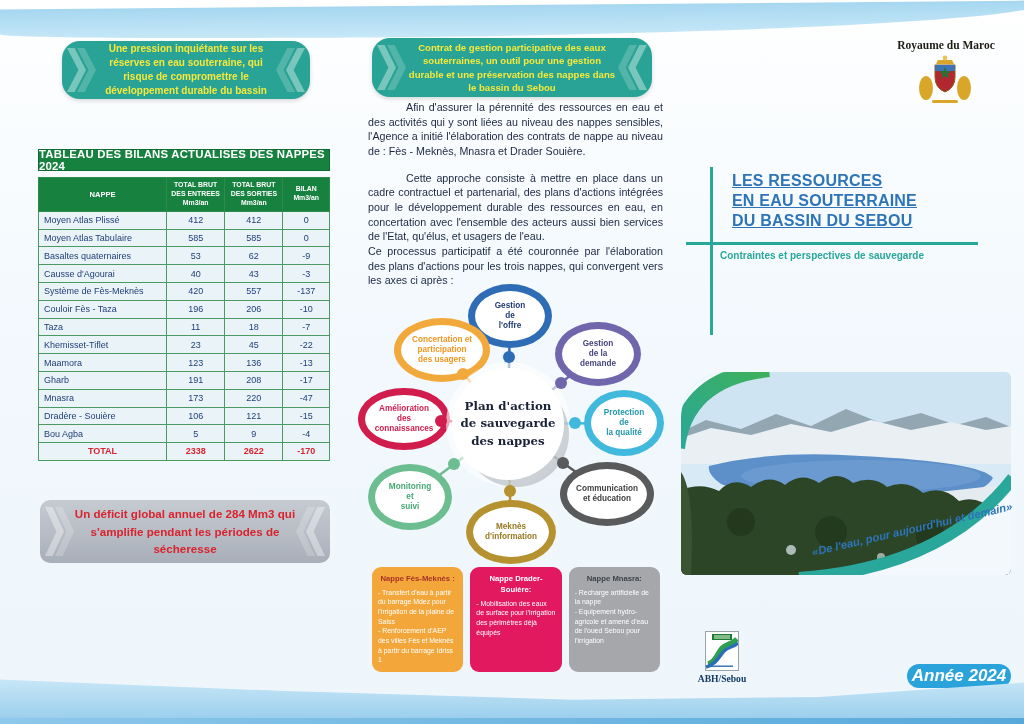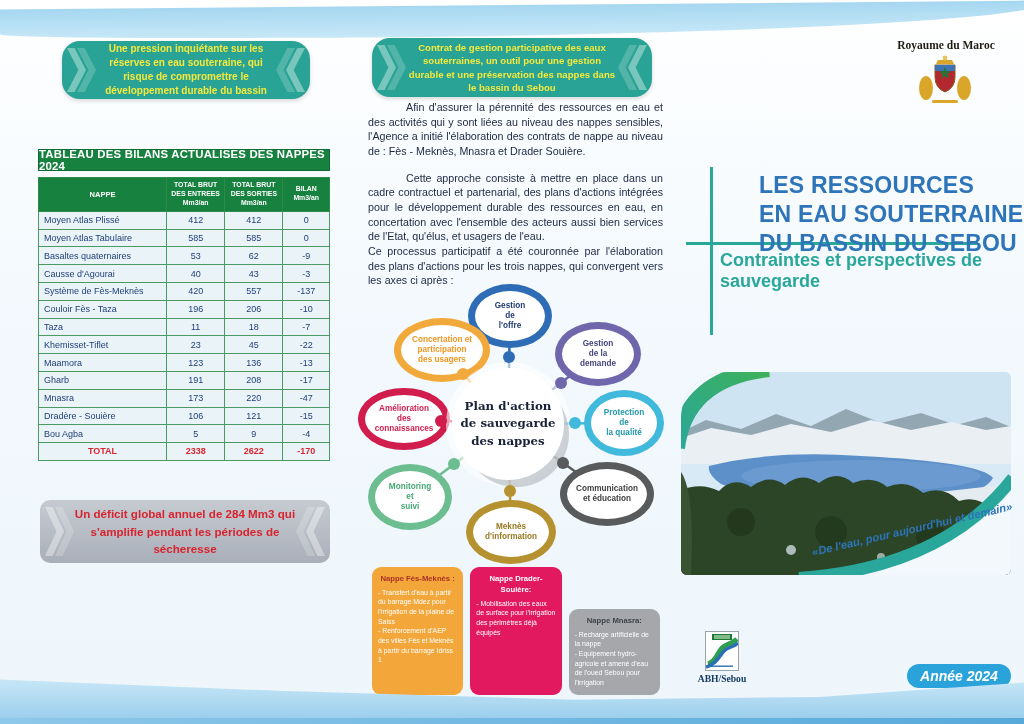--- a/index.html
+++ b/index.html
@@ -74,31 +74,31 @@
   .abox{flex:1;border-radius:9px;padding:7px 6px;color:#fff;font-size:6.9px;line-height:1.4;box-sizing:border-box;}
   .abox h4{margin:0 0 3px;font-size:7.7px;text-align:center;}
   .abox .body{white-space:pre-line;}
 
   
   #kingdom{position:absolute;left:880px;top:39px;width:132px;text-align:center;
       font-family:"Liberation Serif",serif;font-weight:bold;font-size:11.5px;color:#201d15;}
   #coat{position:absolute;left:912px;top:54px;}
   #vline{position:absolute;left:710px;top:167px;width:3px;height:168px;background:#2aa79b;}
   #hline{position:absolute;left:686px;top:242px;width:292px;height:3px;background:#2aa79b;}
-  #main-title{position:absolute;left:759px;top:171px;font-size:23px;font-weight:bold;color:#2d74b9;
-      line-height:1.26;letter-spacing:.2px;white-space:nowrap;}
-  #subtitle{position:absolute;left:720px;top:250px;font-size:18px;font-weight:bold;color:#2aa79b;}
+  #main-title{position:absolute;left:732px;top:171px;font-size:16px;font-weight:bold;color:#2d74b9;
+      line-height:1.26;letter-spacing:.2px;white-space:nowrap;text-decoration:underline;}
+  #subtitle{position:absolute;left:720px;top:250px;font-size:10px;font-weight:bold;color:#2aa79b;}
   #photo{position:absolute;left:681px;top:372px;width:330px;height:203px;border-radius:46px 6px 6px 6px;overflow:hidden;}
   #quote{position:absolute;left:793px;top:523px;width:238px;transform:rotate(-13deg);color:#2d74b9;
       font-weight:bold;font-style:italic;font-size:11.2px;text-align:center;z-index:5;}
   #abh{position:absolute;left:697px;top:631px;width:50px;text-align:center;}
   #abh .logo{width:34px;height:40px;margin:0 auto 2px;background:#fff;border:1px solid #9aa4ad;box-sizing:border-box;}
   #abh .cap{font-family:"Liberation Serif",serif;font-weight:bold;font-size:9.6px;color:#123a63;}
   #year{position:absolute;left:907px;top:664px;width:104px;height:24px;background:#2aa3da;border-radius:13px;
-      color:#fff;font-style:italic;font-weight:bold;font-size:14px;display:flex;align-items:center;justify-content:center;}
+      color:#fff;font-style:italic;font-weight:bold;font-size:17px;display:flex;align-items:center;justify-content:center;}
 </style>
 </head>
 <body>
 
 <div id="page">
 
   <div class="band-top drops"></div>
 
   <div id="banner-left" class="banner">
     <span class="chev l"></span>
@@ -277,21 +277,21 @@
   <div id="boxes">
       <div class="abox" style="background: rgb(243, 167, 58);">
         <h4 style="color: rgb(169, 50, 38);">Nappe Fès-Meknès :</h4>
         <div class="body">- Transfert  d'eau à partir du barrage Mdez pour l'irrigation de  la plaine de Saiss
 - Renforcement  d'AEP des villes Fès et Meknès  à partir du barrage Idriss 1</div>
       </div>
       <div class="abox" style="background: rgb(226, 25, 95);">
         <h4 style="color: rgb(255, 255, 255);">Nappe Drader-Souière:</h4>
         <div class="body">- Mobilisation des eaux de surface pour l'irrigation des périmètres déjà équipés</div>
       </div>
-      <div class="abox" style="background: rgb(165, 167, 170); margin-top: 42px;">
+      <div class="abox" style="background: rgb(165, 167, 170);">
         <h4 style="color: rgb(63, 68, 72);">Nappe Mnasra:</h4>
         <div class="body">- Recharge artificielle de la nappe
 - Equipement hydro-agricole et amené d'eau de l'oued Sebou  pour l'irrigation</div>
       </div>
     </div>
 
   <div id="kingdom">Royaume du Maroc</div>
   <svg id="coat" width="66" height="54" viewBox="0 0 66 54">
     <ellipse cx="14" cy="34" rx="7" ry="12" fill="#d9a62a"></ellipse>
     <ellipse cx="52" cy="34" rx="7" ry="12" fill="#d9a62a"></ellipse>

